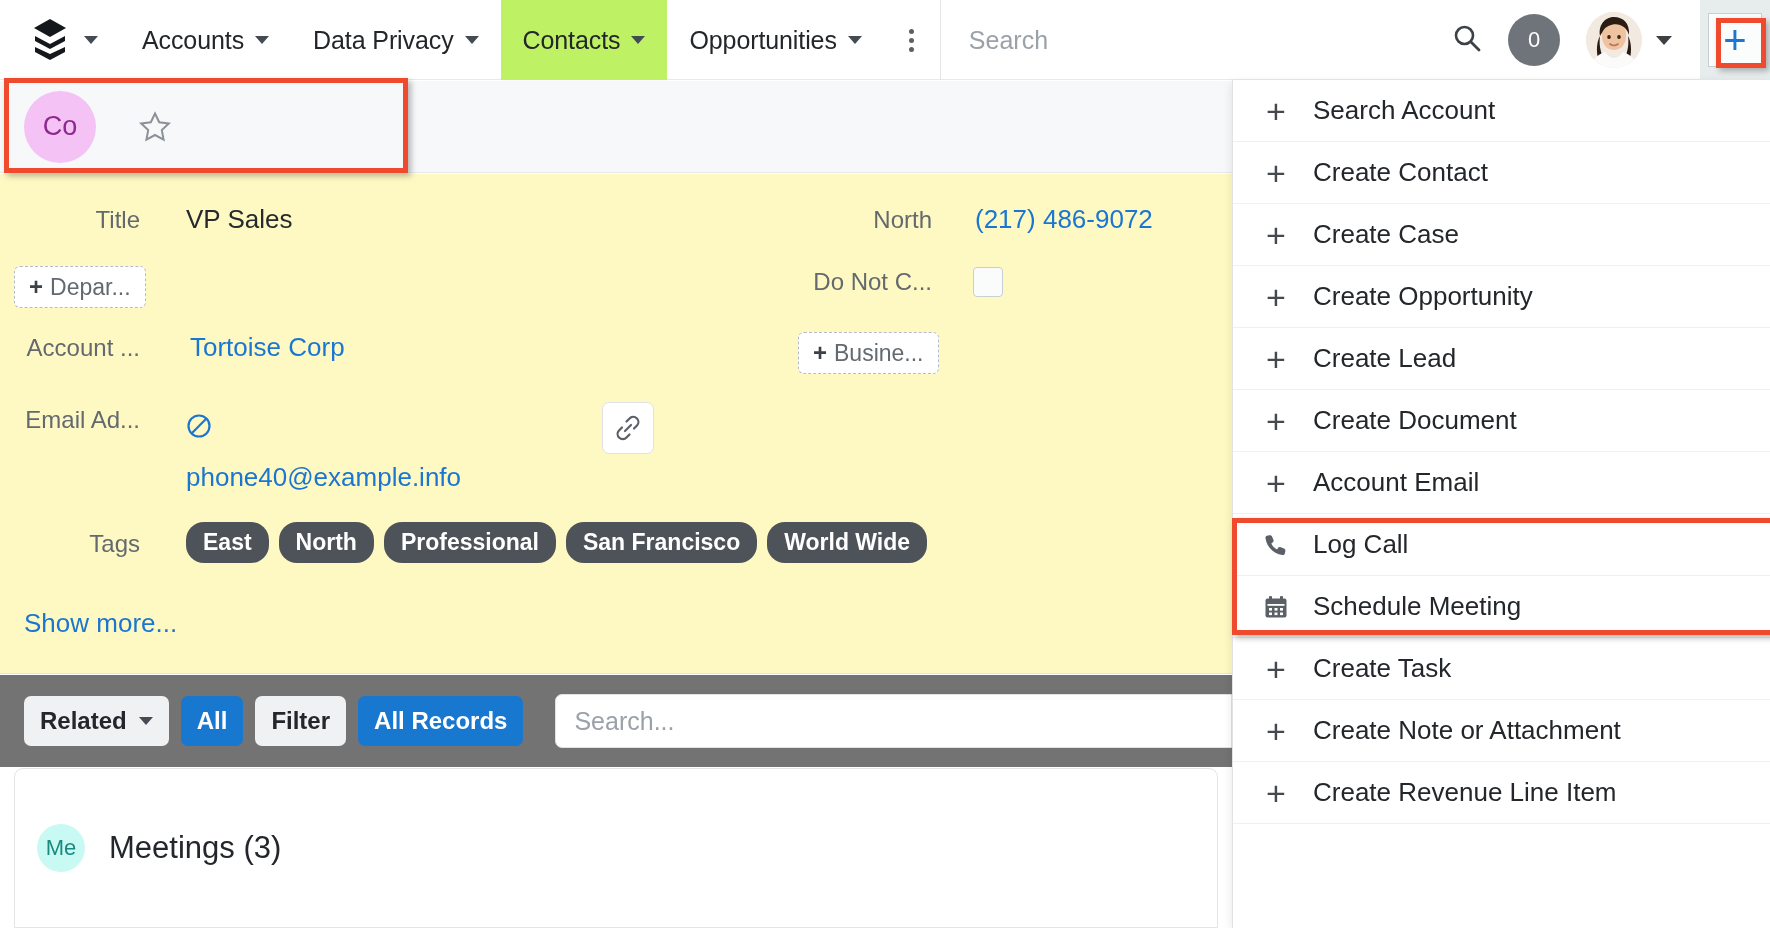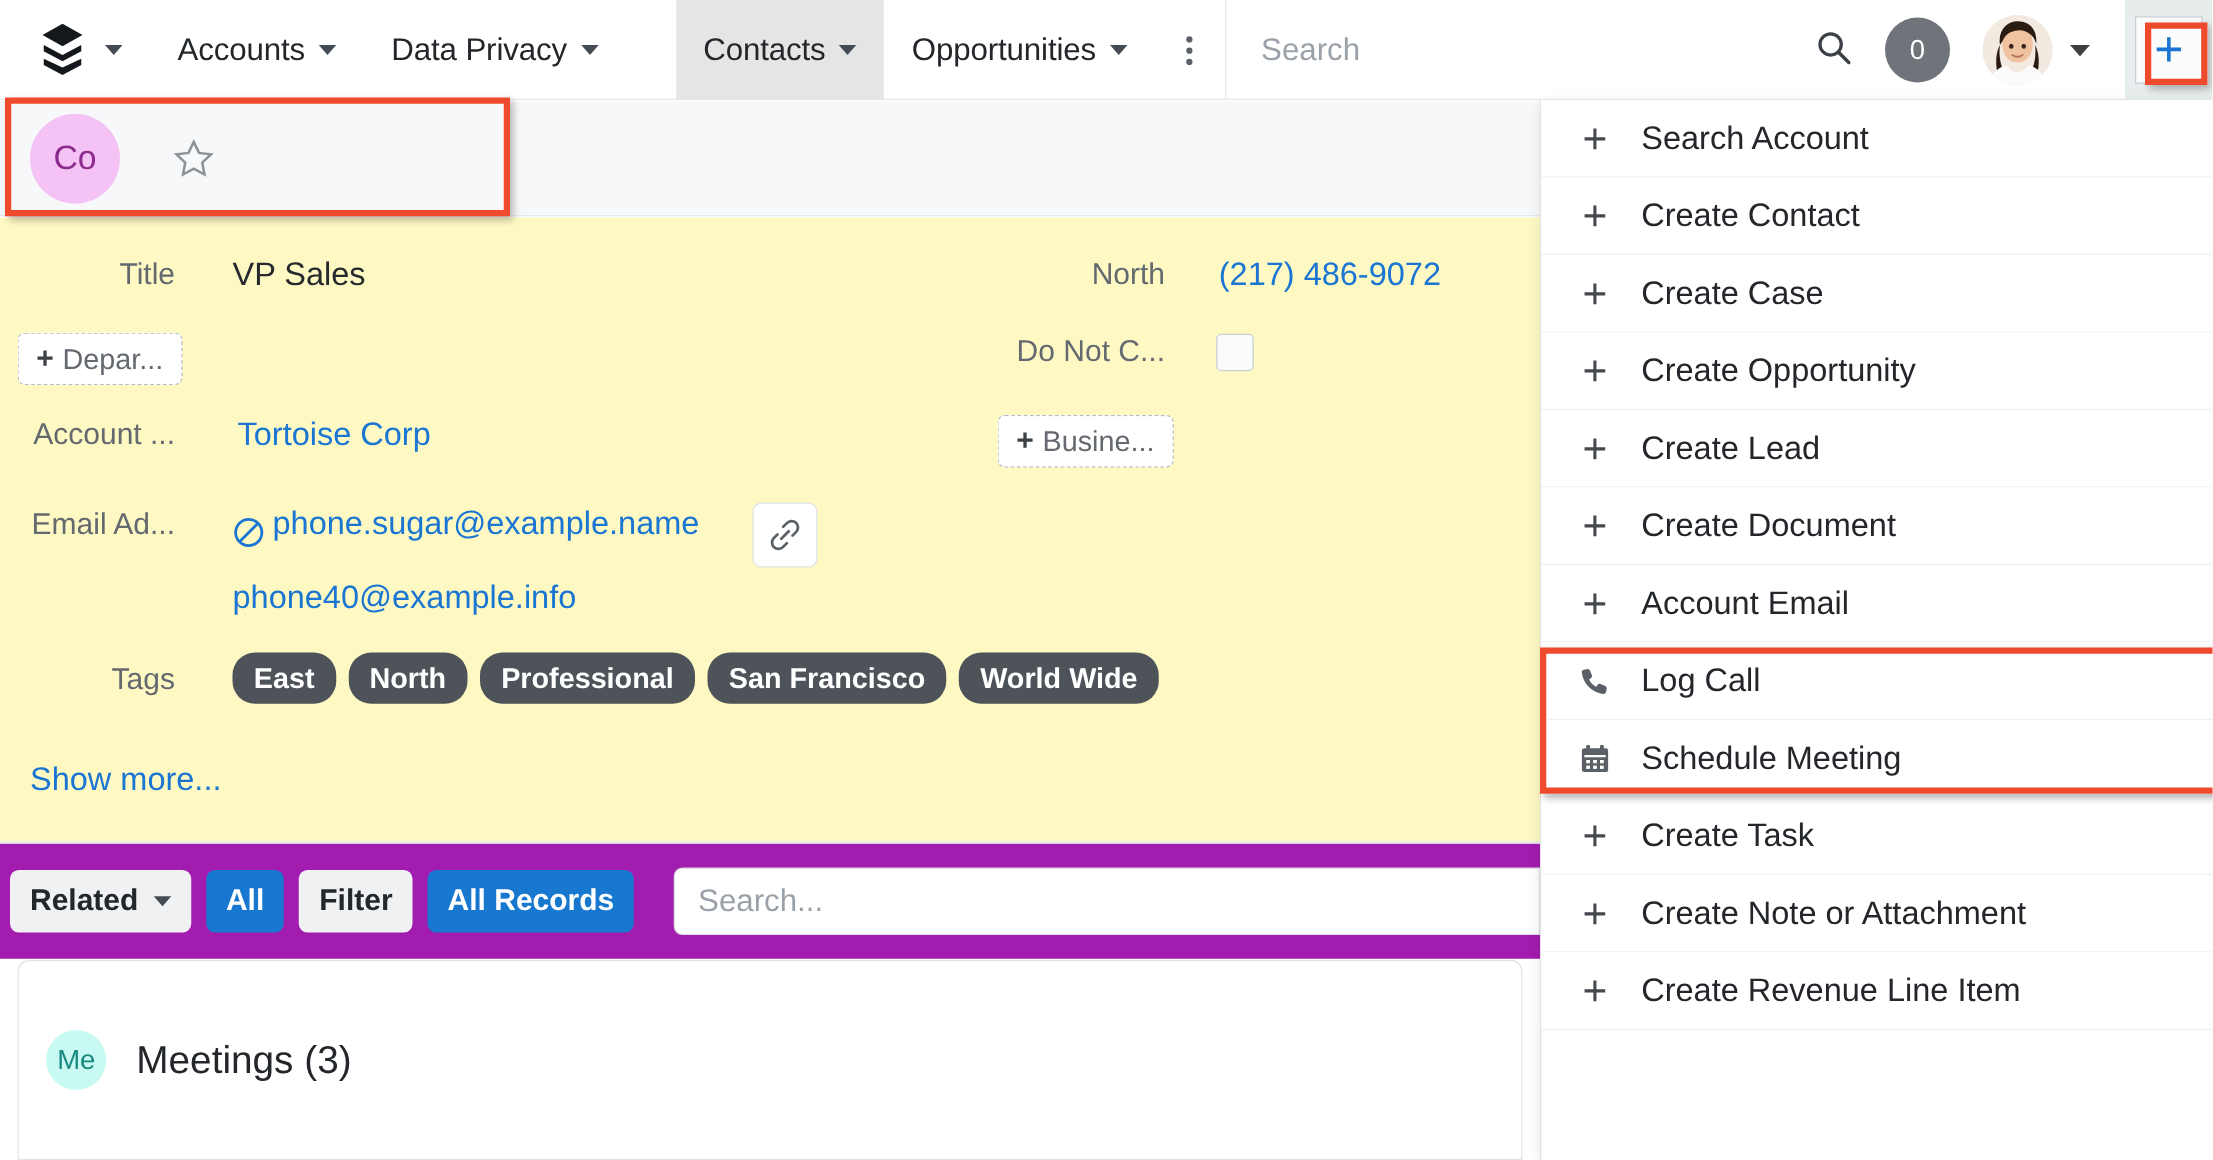--- a/index.html
+++ b/index.html
@@ -35,21 +35,21 @@
     border-left-width: 7px; border-right-width: 7px; border-top-width: 8px;
     border-top-color: #444b52;
   }
   .nav-module {
     display: flex; align-items: center; gap: 11px;
     padding: 0 22px;
     font-size: 25px; color: #23262a; letter-spacing: -0.1px;
     cursor: pointer;
     height: 80px;
   }
-  .nav-module.active { background: #e5e5e5; margin-left: 40px; }
+  .nav-module.active { background: #bef264; }
   .nav-kebab {
     display: flex; flex-direction: column; align-items: center; justify-content: center;
     gap: 4px; width: 56px; height: 80px; cursor: pointer;
   }
   .nav-kebab i { width: 5px; height: 5px; border-radius: 50%; background: #5a6066; display: block; }
   .nav-search {
     flex: 1; display: flex; align-items: center;
     border-left: 1px solid #e2e6e9;
     padding: 0 22px 0 28px;
     height: 80px; min-width: 0;
@@ -135,22 +135,22 @@
     border-radius: 18px; padding: 7px 17px;
     font-size: 23px; font-weight: bold; white-space: nowrap; cursor: pointer;
   }
   .show-more {
     position: absolute; font-size: 26px; color: #1a76d2; cursor: pointer;
   }
 
   
   .toolbar {
     position: absolute; top: 675px; left: 0;
-    width: 1232px; height: 92px; background: #a21caf;
-    display: flex; align-items: center; padding-left: 8px; gap: 12px;
+    width: 1232px; height: 92px; background: #737373;
+    display: flex; align-items: center; padding-left: 24px; gap: 12px;
   }
   .btn {
     border-radius: 7px; font-size: 24px; font-weight: bold;
     padding: 11px 16px; white-space: nowrap; cursor: pointer;
     display: flex; align-items: center; gap: 12px;
   }
   .btn-grey { background: #f0f1f2; color: #23262a; }
   .btn-blue { background: #1878cf; color: #fff; }
   .tb-search {
     flex: 1; height: 54px; margin-left: 20px; margin-right: 0;
@@ -304,21 +304,20 @@
     <div class="field-link" style="top:158px; left:190px;">Tortoise Corp</div>
 
     <div class="field-label" style="top:232px; left:0; width:140px;">Email Ad...</div>
 
     <span class="noemail-icon" style="top:239px; left:186px;">
       <svg viewBox="0 0 26 26" width="26" height="26">
         <circle cx="13" cy="13" r="10.5" fill="none" stroke="#1a76d2" stroke-width="2.2"></circle>
         <line x1="5.8" y1="20.2" x2="20.2" y2="5.8" stroke="#1a76d2" stroke-width="2.2"></line>
       </svg>
     </span>
-    <div class="field-link" style="top:229px; left:218px;">phone.sugar@example.name</div>
 
     <div class="link-box" style="top:228px; left:602px;">
       <svg viewBox="0 0 28 28" width="28" height="28">
         <path d="M11 17 L17 11" stroke="#5a6066" stroke-width="2.2" stroke-linecap="round" fill="none"></path>
         <path d="M12.5 7.5 L15.5 4.5 A4.6 4.6 0 0 1 23 11.5 L20 14.5" stroke="#5a6066" stroke-width="2.2" fill="none" stroke-linecap="round"></path>
         <path d="M15.5 20.5 L12.5 23.5 A4.6 4.6 0 0 1 5 16.5 L8 13.5" stroke="#5a6066" stroke-width="2.2" fill="none" stroke-linecap="round"></path>
       </svg>
     </div>
 
     <div class="field-link" style="top:288px; left:186px;">phone40@example.info</div>

